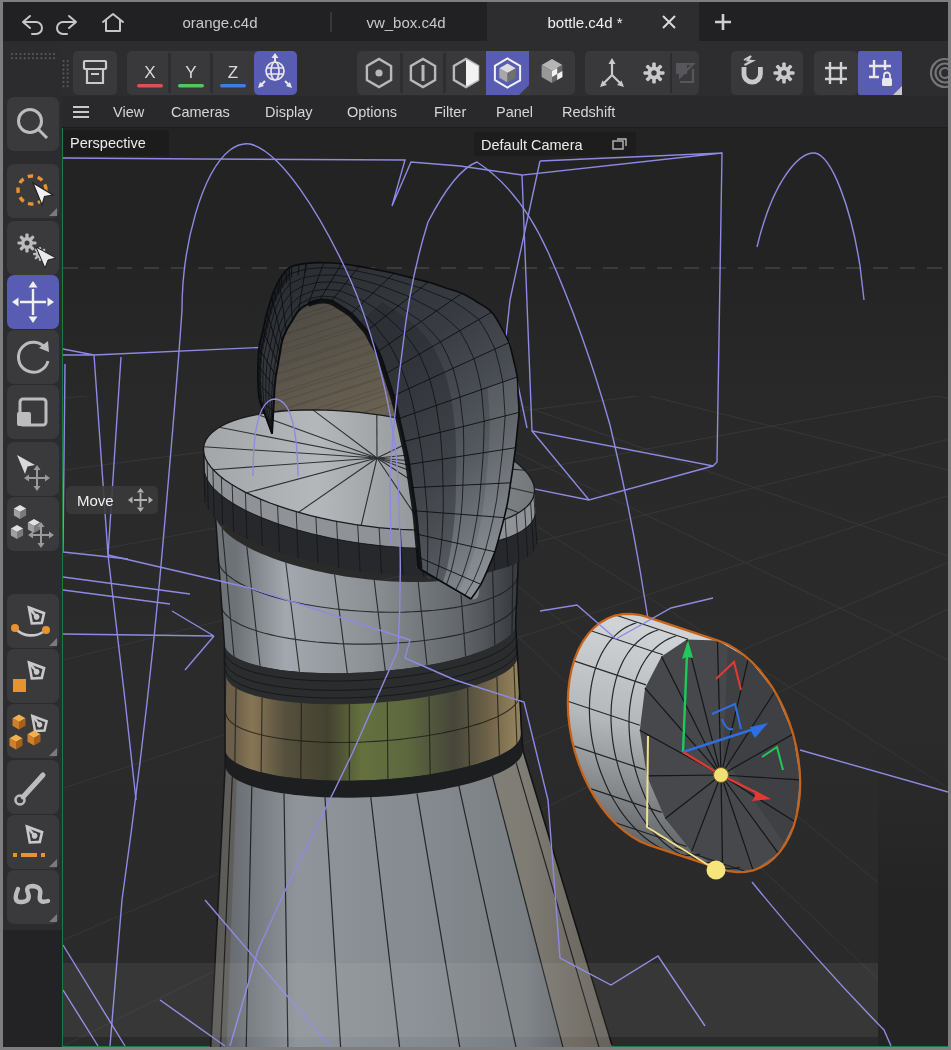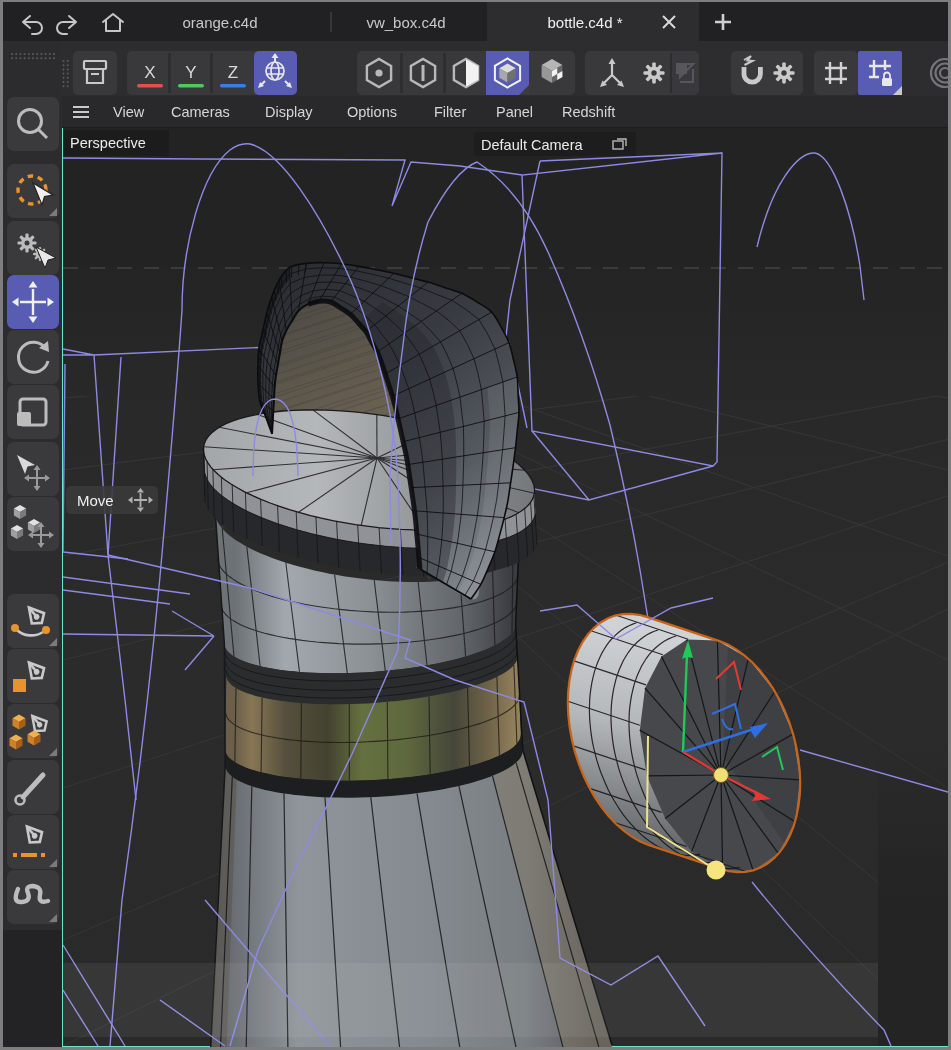--- a/index.html
+++ b/index.html
@@ -1,16 +1,16 @@
 <!DOCTYPE html>
 <html><head><meta charset="utf-8"><style>
 * { margin:0; padding:0; box-sizing:border-box; }
 html,body { width:951px; height:1050px; background:#7e7e7e; overflow:hidden;
   font-family:"Liberation Sans", sans-serif; }
-#app { position:absolute; left:3px; top:2px; width:945px; height:1045px; background:#5eead4; }
+#app { position:absolute; left:3px; top:2px; width:945px; height:1045px; background:#15803d; }
 .abs { position:absolute; }
 </style></head><body>
 <div id="app">
 
 <div class="abs" style="left:0;top:0;width:945px;height:39px;background:#212124;"></div>
 <svg class="abs" style="left:0;top:0" width="945" height="39">
  <g fill="none" stroke="#c6c6c6" stroke-width="2" stroke-linecap="round" stroke-linejoin="round">
   <path d="M27,14 l-7,6 l7,6 M20,20 h13 a6,6 0 0 1 0,12 h-4"></path>
   <path d="M66,14 l7,6 l-7,6 M73,20 h-13 a6,6 0 0 0 0,12 h4"></path>
   <path d="M100,20 l10,-8 l10,8 M103,18 v11 h14 v-11"></path>

